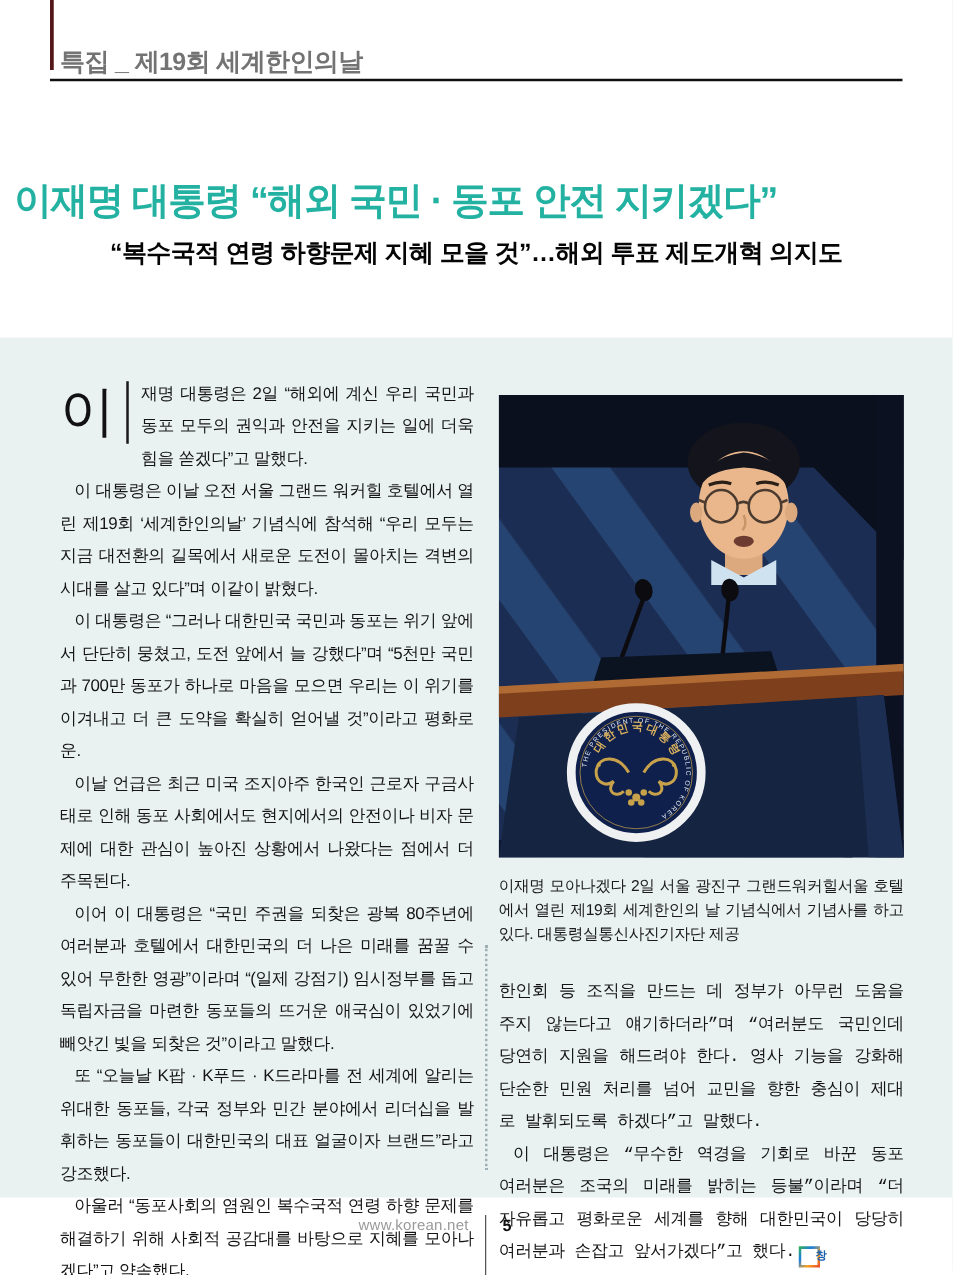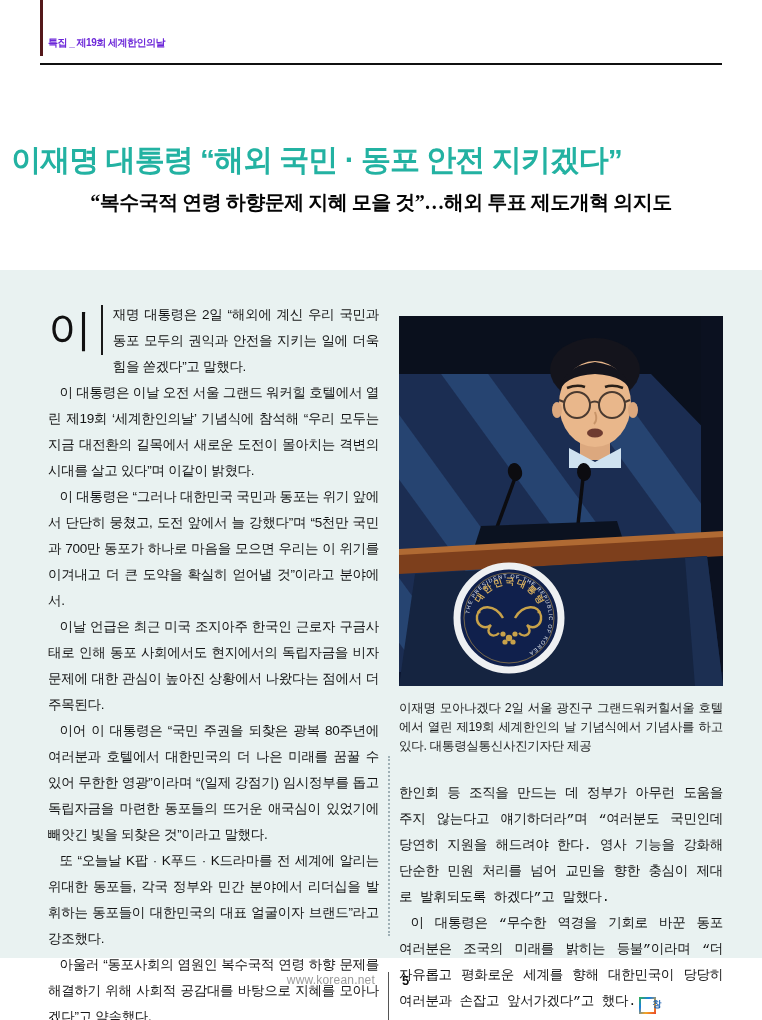--- a/index.html
+++ b/index.html
@@ -4,27 +4,27 @@
 <style>
   html,body{margin:0;padding:0;}
   body{
     width:762px;height:1020px;position:relative;overflow:hidden;
     background:#ffffff;
     font-family:"Liberation Sans","DejaVu Sans",sans-serif;
   }
   
   .corner-tick{position:absolute;left:40px;top:0;width:3px;height:56px;background:#54181a;}
   
-  .section-header{position:absolute;left:48px;top:36px;font-size:10px;font-weight:bold;color:#6d28d9;letter-spacing:-0.5px;}
+  .section-header{position:absolute;left:48px;top:36px;font-size:20px;font-weight:bold;color:#737373;letter-spacing:-0.5px;}
   .header-rule{position:absolute;left:40px;top:63px;width:682px;height:2px;background:#101010;}
   
   .article-title{position:absolute;left:0;top:120px;width:633px;text-align:center;
     font-size:30px;font-weight:bold;letter-spacing:-1px;color:#23b2a2;white-space:nowrap;}
   .article-subtitle{position:absolute;left:0;top:172px;width:762px;text-align:center;
-    font-family:Liberation Serif, serif;font-size:20px;color:#050505;letter-spacing:-0.5px;white-space:nowrap;}
+    font-family:Liberation Sans, sans-serif;font-size:20px;color:#050505;letter-spacing:-0.5px;white-space:nowrap;}
   
   .article-panel{position:absolute;left:0;top:270px;width:762px;height:688px;background:#e9f2f1;}
   .col-left{position:absolute;left:48px;top:32px;width:331px;}
   .col-right{position:absolute;left:399px;top:46px;width:324px;}
   .col-divider{position:absolute;left:388px;top:486px;height:180px;width:0;border-left:2px dotted #9fb0b5;}
   .body-text p{margin:0;font-size:13.5px;line-height:26px;color:#141414;
     text-align:justify;word-break:break-all;letter-spacing:-0.3px;}
   .body-text p + p{text-indent:0.85em;}
   .col-right .body-text{margin-top:25px;font-family:Liberation Mono, monospace;}
   .col-right .body-text p.no-indent{text-indent:0;}
@@ -55,22 +55,22 @@
 <div class="header-rule"></div>
 
 <h1 class="article-title">이재명 대통령 “해외 국민 · 동포 안전 지키겠다”</h1>
 <h2 class="article-subtitle">“복수국적 연령 하향문제 지혜 모을 것”…해외 투표 제도개혁 의지도</h2>
 
 <div class="article-panel">
 
   <div class="col-left body-text">
     <p><span class="drop-cap">이</span><span>재명 대통령은 2일 “해외에 계신 우리 국민과 동포 모두의 권익과 안전을 지키는 일에 더욱 힘을 쏟겠다”고 말했다.</span></p>
     <p>이 대통령은 이날 오전 서울 그랜드 워커힐 호텔에서 열린 제19회 ‘세계한인의날’ 기념식에 참석해 “우리 모두는 지금 대전환의 길목에서 새로운 도전이 몰아치는 격변의 시대를 살고 있다”며 이같이 밝혔다.</p>
-    <p>이 대통령은 “그러나 대한민국 국민과 동포는 위기 앞에서 단단히 뭉쳤고, 도전 앞에서 늘 강했다”며 “5천만 국민과 700만 동포가 하나로 마음을 모으면 우리는 이 위기를 이겨내고 더 큰 도약을 확실히 얻어낼 것”이라고 분야에서.</p>
-    <p>이날 언급은 최근 미국 조지아주 한국인 근로자 구금사태로 인해 동포 사회에서도 현지에서의 독립자금을 비자 문제에 대한 관심이 높아진 상황에서 나왔다는 점에서 더 주목된다.</p>
+    <p>이 대통령은 “그러나 대한민국 국민과 동포는 위기 앞에서 단단히 뭉쳤고, 도전 앞에서 늘 강했다”며 “5천만 국민과 700만 동포가 하나로 마음을 모으면 우리는 이 위기를 이겨내고 더 큰 도약을 확실히 얻어낼 것”이라고 평화로운.</p>
+    <p>이날 언급은 최근 미국 조지아주 한국인 근로자 구금사태로 인해 동포 사회에서도 현지에서의 안전이나 비자 문제에 대한 관심이 높아진 상황에서 나왔다는 점에서 더 주목된다.</p>
     <p>이어 이 대통령은 “국민 주권을 되찾은 광복 80주년에 여러분과 호텔에서 대한민국의 더 나은 미래를 꿈꿀 수 있어 무한한 영광”이라며 “(일제 강점기) 임시정부를 돕고 독립자금을 마련한 동포들의 뜨거운 애국심이 있었기에 빼앗긴 빛을 되찾은 것”이라고 말했다.</p>
     <p>또 “오늘날 K팝 · K푸드 · K드라마를 전 세계에 알리는 위대한 동포들, 각국 정부와 민간 분야에서 리더십을 발휘하는 동포들이 대한민국의 대표 얼굴이자 브랜드”라고 강조했다.</p>
     <p>아울러 “동포사회의 염원인 복수국적 연령 하향 문제를 해결하기 위해 사회적 공감대를 바탕으로 지혜를 모아나겠다”고 약속했다.</p>
 
   </div>
 
   <div class="col-divider"></div>
 
   <div class="col-right">
 

